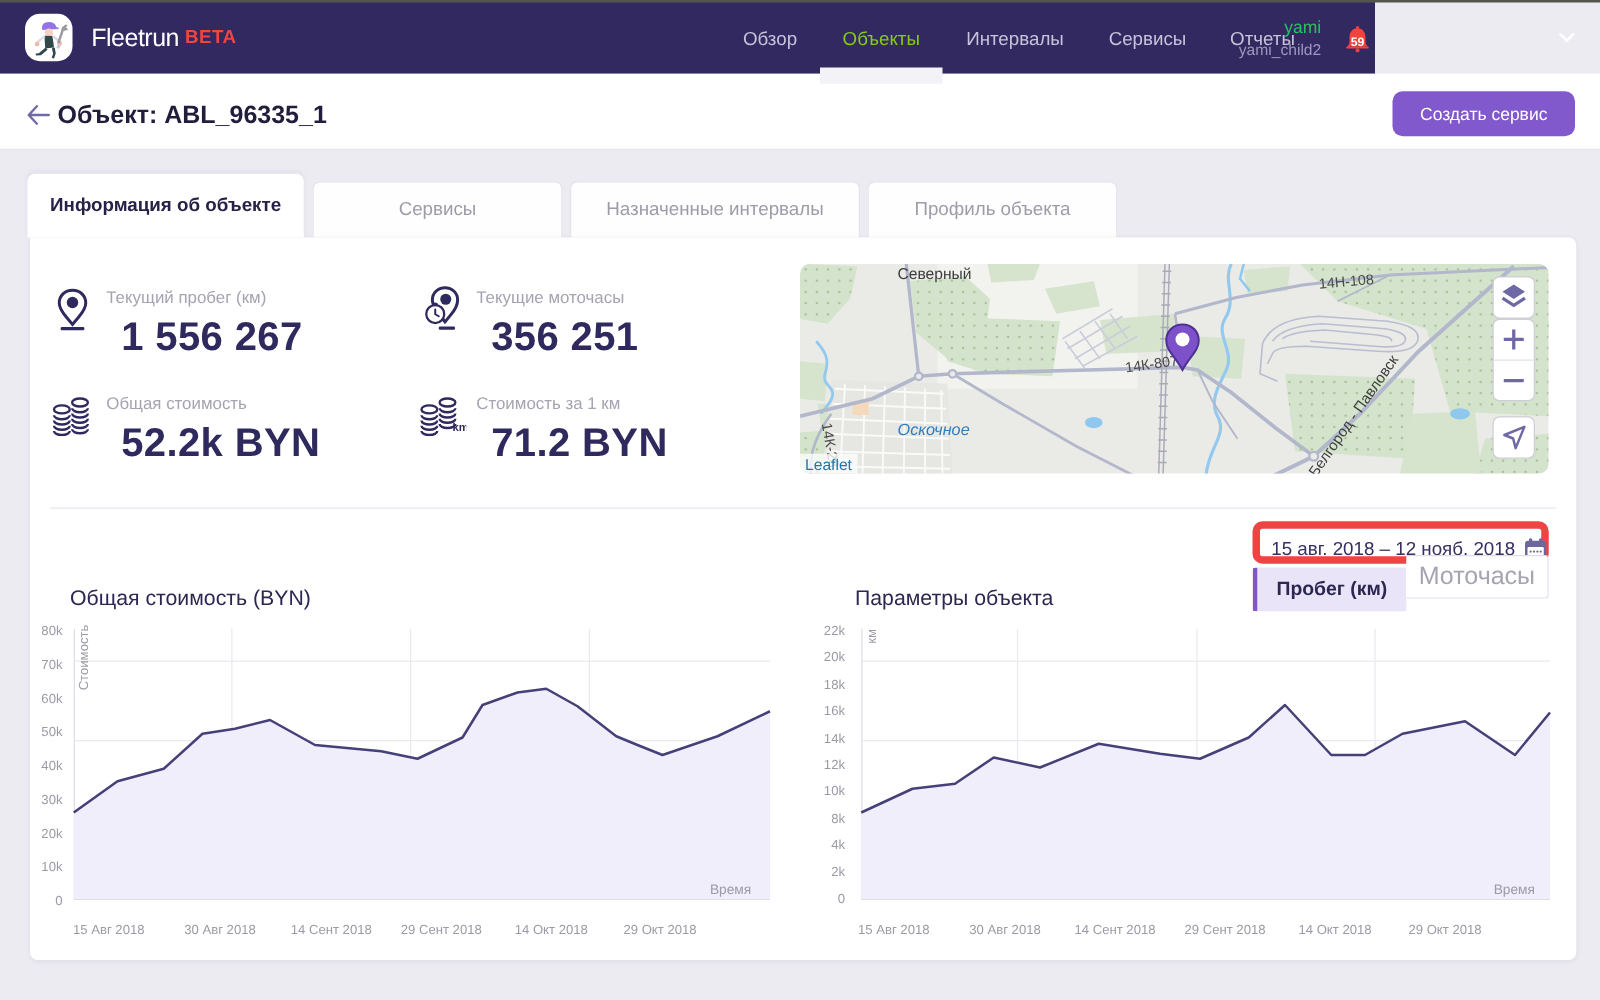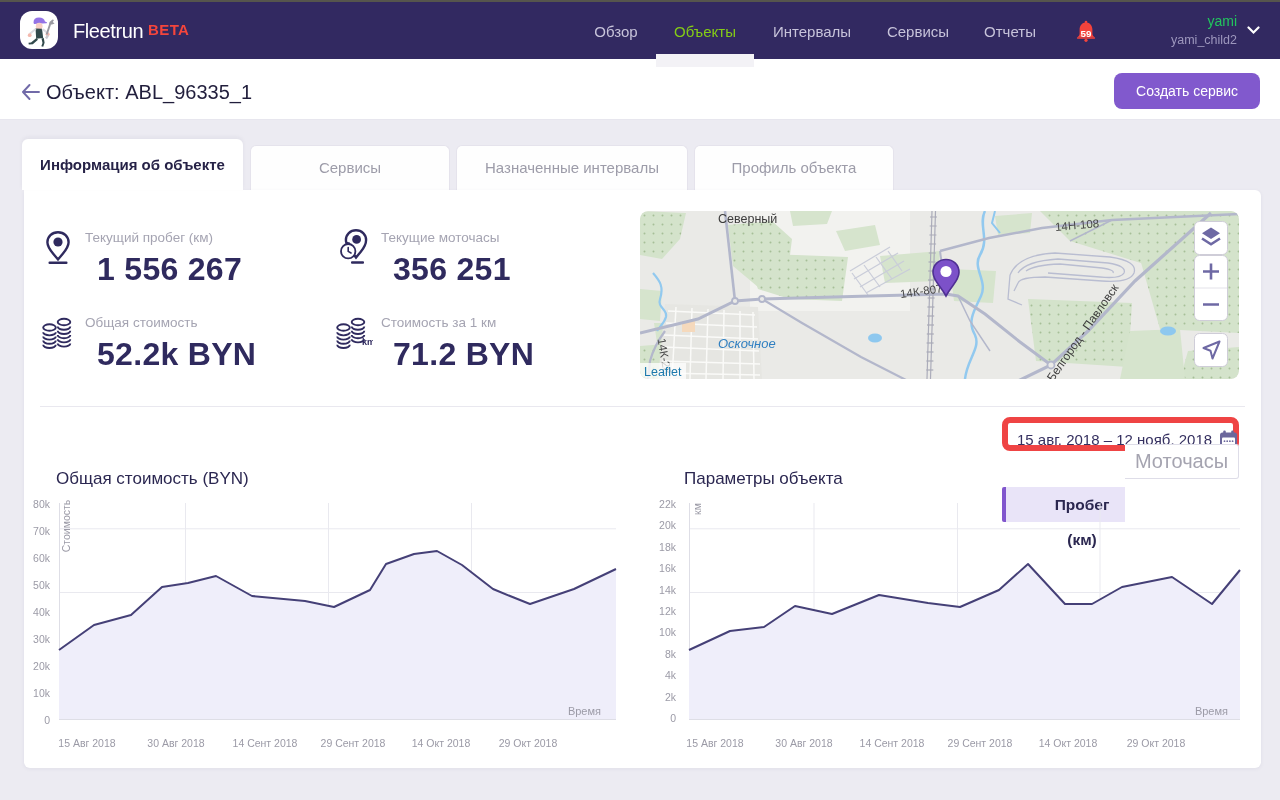--- a/index.html
+++ b/index.html
@@ -1,52 +1,52 @@
 <!DOCTYPE html>
 <html><head>
 <meta charset="utf-8">
 <style>
 * { margin:0; padding:0; box-sizing:border-box; }
 html,body { width:1280px; height:800px; overflow:hidden; }
 body { font-family:"Liberation Sans", sans-serif; background:#ecebf2; position:relative; }
 .abs { position:absolute; }
 
-#nav { position:absolute; left:0; top:0; width:1280px; height:59px; background:#322961; }
+#nav { position:absolute; left:0; top:0; width:1100px; height:59px; background:#322961; }
 #topstrip { position:absolute; left:0; top:0; width:1280px; height:1.5px; background:#56554d; z-index:5; }
 #logo { position:absolute; left:20px; top:11px; width:38px; height:38px; background:#fff; border-radius:12px; }
 #brand { position:absolute; left:73px; top:20px; color:#fff; font-size:20px; font-weight:normal; letter-spacing:-0.4px; }
 #beta { position:absolute; left:148px; top:21px; color:#f4453c; font-size:15px; font-weight:bold; letter-spacing:0.4px; }
 .navitem { position:absolute; top:23px; font-size:15px; color:#c7c3da; transform:translateX(-50%); white-space:nowrap; }
 .navitem.active { color:#84cc16; font-weight:500; }
 #navind { position:absolute; left:656px; top:54px; width:98px; height:13px; background:#f3f2f6; z-index:6; }
 #userName { position:absolute; top:13px; right:43px; color:#22c55e; font-size:14px; font-weight:500; text-align:center; }
 #userSub { position:absolute; top:33px; right:43px; color:#9d97bd; font-size:12.5px; text-align:right; }
 
 #header { position:absolute; left:0; top:59px; width:1280px; height:61px; background:#ffffff; border-bottom:1px solid #e7e6ee; }
-#pageTitle { position:absolute; left:46px; top:22px; font-size:20px; font-weight:400; color:#211e3c; }
+#pageTitle { position:absolute; left:46px; top:22px; font-size:20px; font-weight:700; color:#211e3c; }
 #createBtn { position:absolute; left:1114px; top:14px; width:146px; height:36px; background:#8159cd; border-radius:8px; color:#fff; font-size:14px; text-align:center; line-height:36px; }
 
 .tab { position:absolute; background:#fff; border-radius:6px 6px 0 0; text-align:center; font-size:15px; color:#9d9ca9; }
 .tab.inactive { top:145px; height:45px; border:1px solid #e5e3ec; border-bottom:none; line-height:43px; background:#fefefe; }
 #tab1 { left:22px; top:139px; width:221px; height:51px; line-height:51px; color:#262247; font-weight:bold; box-shadow:0 -2px 4px rgba(40,35,80,0.05); }
 #tab2 { left:250px; width:200px; }
 #tab3 { left:456px; width:232px; }
 #tab4 { left:694px; width:200px; }
 
 #panel { position:absolute; left:24px; top:190px; width:1237px; height:578px; background:#fff; border-radius:0 6px 6px 6px; box-shadow:0 1px 4px rgba(40,35,80,0.06); }
 
 .statlabel { position:absolute; font-size:13.5px; color:#a5a4b2; }
 .statvalue { position:absolute; font-size:32px; font-weight:bold; color:#2f2a5e; letter-spacing:0.3px;margin-left:12px; }
 
 #divider { position:absolute; left:40px; top:406px; width:1205px; height:1px; background:#e9e8ef; }
 
 #dateBox { position:absolute; left:1002px; top:417px; width:237px; height:34px; border:6px solid #ef4444; border-radius:8px; background:#fff; }
 #dateBox span { position:absolute; left:9px; top:8px; font-size:15px; color:#353060; }
 
-#togA { position:absolute; left:1002px; top:487px; width:123px; height:35px; background:#e9e4f8; border-left:4px solid #8156cd; color:#2b2750; font-weight:bold; font-size:15.5px; text-align:center; line-height:35px; border-radius:2px 0 0 2px;padding-left:33px; }
+#togA { position:absolute; left:1002px; top:454px; width:123px; height:35px; background:#e9e4f8; border-left:4px solid #8156cd; color:#2b2750; font-weight:bold; font-size:15.5px; text-align:center; line-height:35px; border-radius:2px 0 0 2px; }
 #togB { position:absolute; left:1125px; top:444px; width:114px; height:35px; background:#fff; border:1px solid #deddE8; border-left:none; color:#a5a4b0; font-size:20px; text-align:center; line-height:33px; border-radius:0 3px 3px 0; }
 .chartTitle { position:absolute; font-size:17px; font-weight:500; color:#2b2751; }
 </style>
 </head>
 <body>
 <div id="topstrip"></div>
 <div id="nav">
   <div id="logo"></div>
   <svg class="abs" style="left:20px;top:12px" width="38" height="38" viewBox="0 0 38 38">
     <path d="M13.5 10.5 Q13.5 5.5 19 5.5 Q24 5.5 25 9.5 L26.8 10.2 Q27.6 10.6 26.6 11.2 L14 12 Z" fill="#9473e6"></path>

